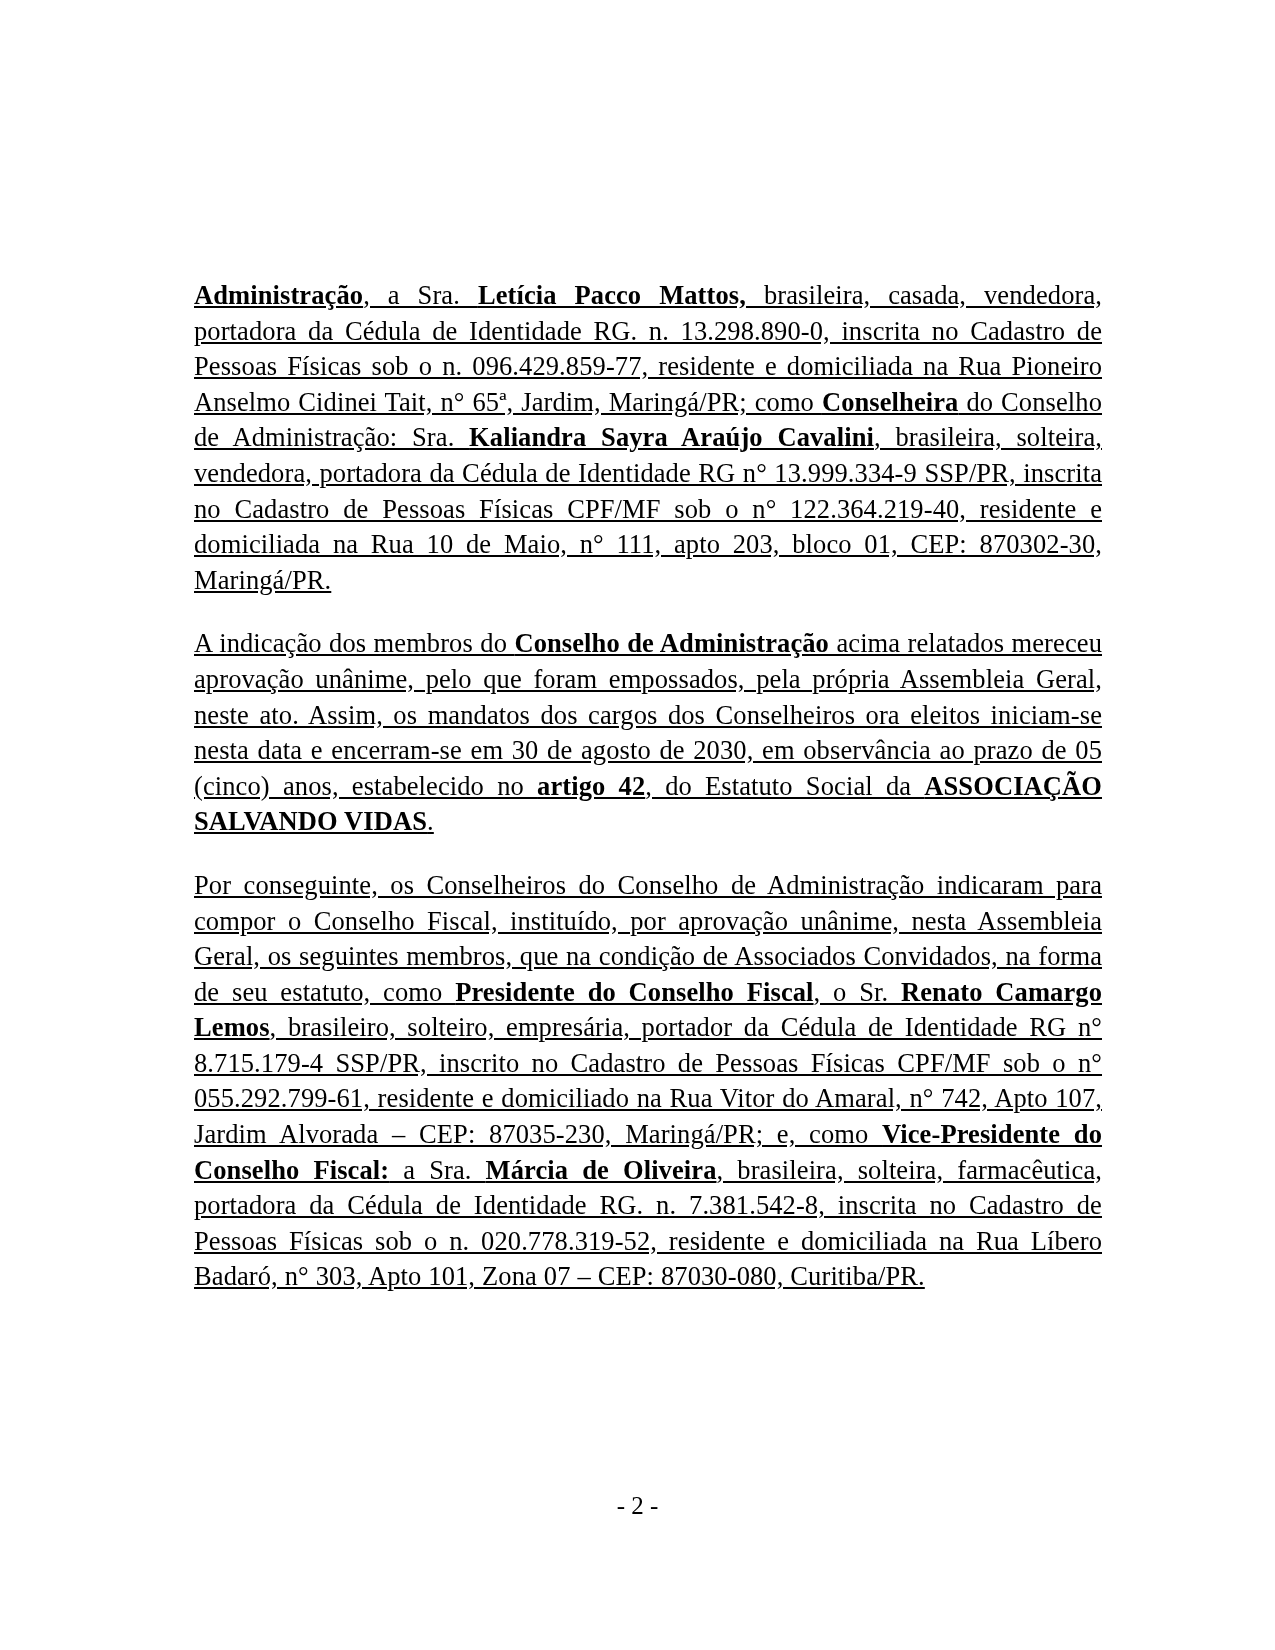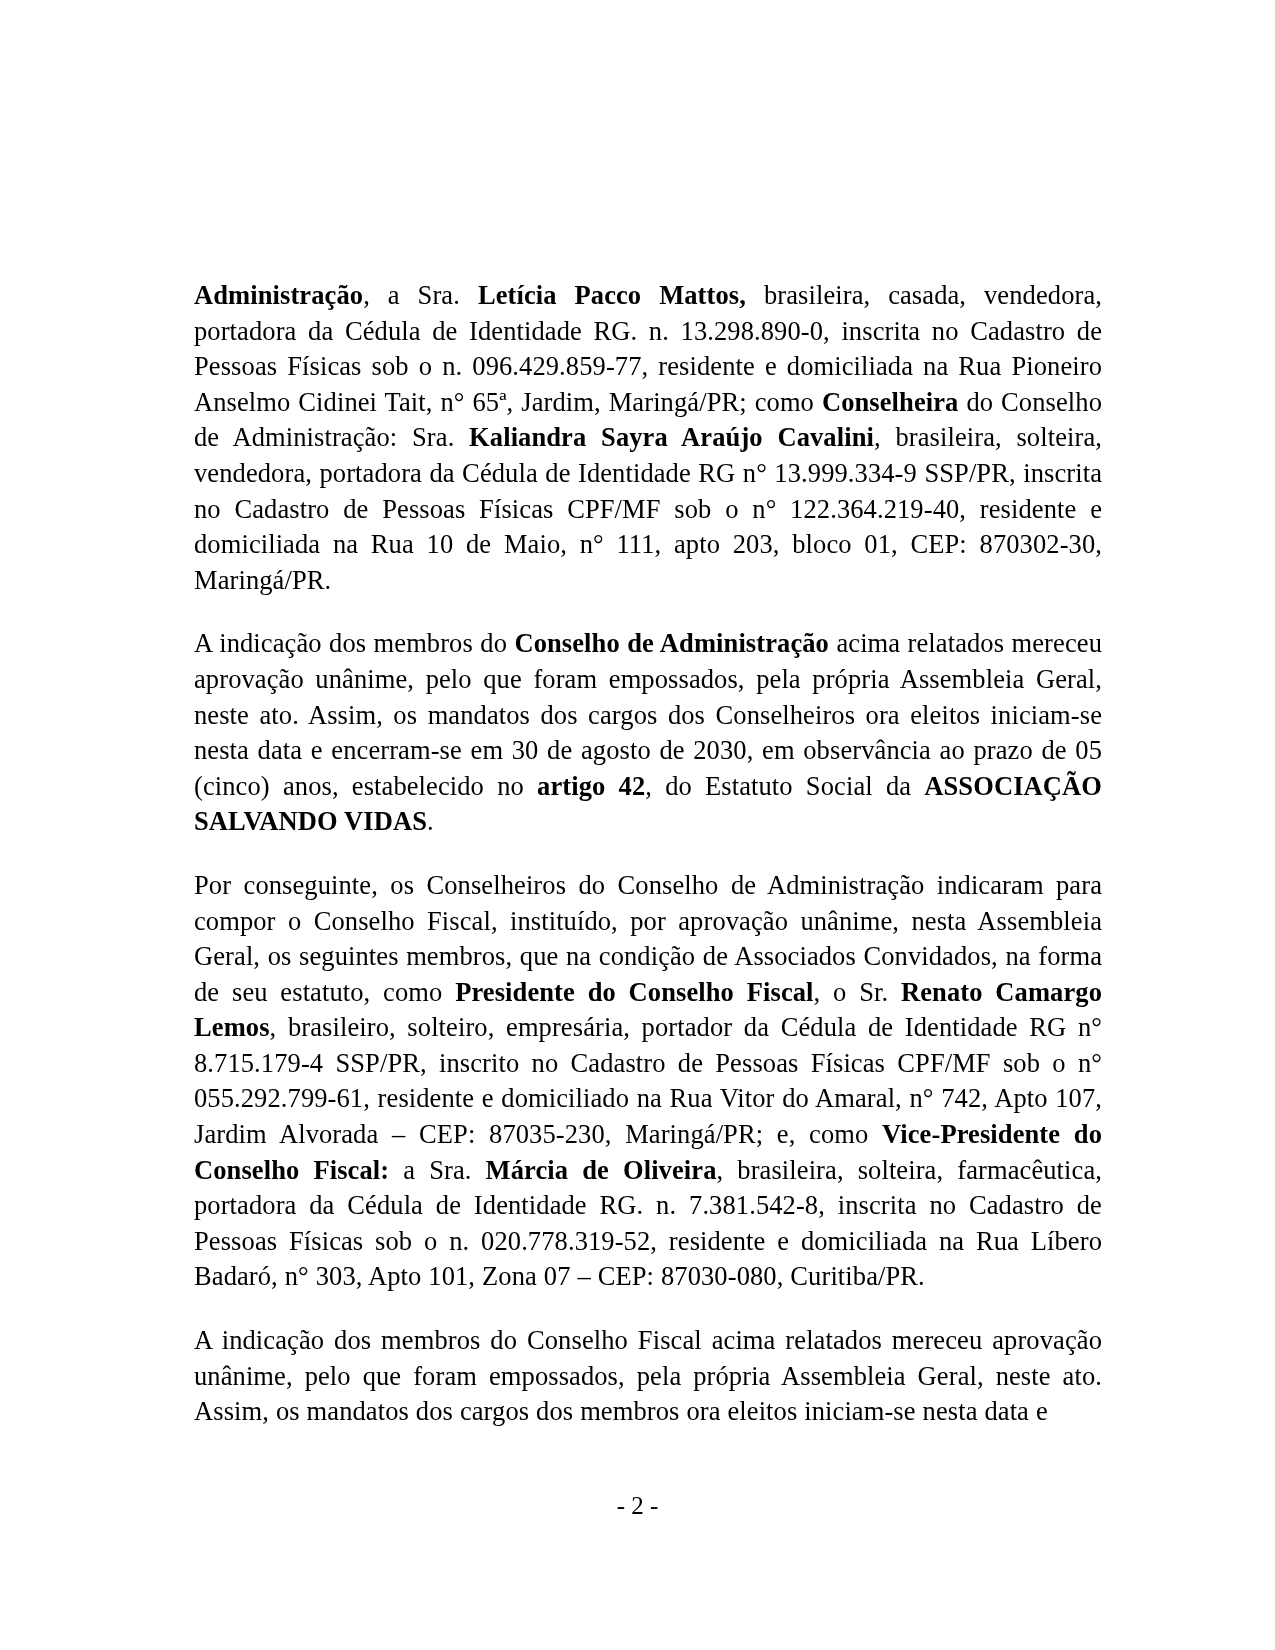--- a/index.html
+++ b/index.html
@@ -17,20 +17,21 @@
     height: 1650px;
     background: #ffffff;
     overflow: hidden;
     box-sizing: border-box;
   }
   .content {
     position: absolute;
     left: 194px;
     top: 278px;
     width: 908px;
+    text-decoration: underline;
   }
   p.para {
     margin: 0 0 28px 0;
     font-size: 26.5px;
     line-height: 35.6px;
     text-align: justify;
     text-justify: inter-word;
     letter-spacing: 0.1px;
     word-spacing: 0.2px;
     hyphens: none;
@@ -54,18 +55,17 @@
 </style>
 </head>
 <body>
 
 <div class="page">
 
   <div class="content">
     <p class="para"><b>Administração</b><span>, a Sra. </span><b>Letícia Pacco Mattos,</b><span> brasileira, casada, vendedora, portadora da Cédula de Identidade RG. n. 13.298.890-0, inscrita no Cadastro de Pessoas Físicas sob o n. 096.429.859-77, residente e domiciliada na Rua Pioneiro Anselmo Cidinei Tait, n° 65ª, Jardim, Maringá/PR; como </span><b>Conselheira</b><span> do Conselho de Administração: Sra. </span><b>Kaliandra Sayra Araújo Cavalini</b><span>, brasileira, solteira, vendedora, portadora da Cédula de Identidade RG n° 13.999.334-9 SSP/PR, inscrita no Cadastro de Pessoas Físicas CPF/MF sob o n° 122.364.219-40, residente e domiciliada na Rua 10 de Maio, n° 111, apto 203, bloco 01, CEP: 870302-30, Maringá/PR.</span></p>
     <p class="para"><span>A indicação dos membros do </span><b>Conselho de Administração</b><span> acima relatados mereceu aprovação unânime, pelo que foram empossados, pela própria Assembleia Geral, neste ato. Assim, os mandatos dos cargos dos Conselheiros ora eleitos iniciam-se nesta data e encerram-se em 30 de agosto de 2030, em observância ao prazo de 05 (cinco) anos, estabelecido no </span><b>artigo 42</b><span>, do Estatuto Social da </span><b>ASSOCIAÇÃO SALVANDO VIDAS</b><span>.</span></p>
     <p class="para"><span>Por conseguinte, os Conselheiros do Conselho de Administração indicaram para compor o Conselho Fiscal, instituído, por aprovação unânime, nesta Assembleia Geral, os seguintes membros, que na condição de Associados Convidados, na forma de seu estatuto, como </span><b>Presidente do Conselho Fiscal</b><span>, o Sr. </span><b>Renato Camargo Lemos</b><span>, brasileiro, solteiro, empresária, portador da Cédula de Identidade RG n° 8.715.179-4 SSP/PR, inscrito no Cadastro de Pessoas Físicas CPF/MF sob o n° 055.292.799-61, residente e domiciliado na Rua Vitor do Amaral, n° 742, Apto 107, Jardim Alvorada – CEP: 87035-230, Maringá/PR; e, como </span><b>Vice-Presidente do Conselho Fiscal:</b><span> a Sra. </span><b>Márcia de Oliveira</b><span>, brasileira, solteira, farmacêutica, portadora da Cédula de Identidade RG. n. 7.381.542-8, inscrita no Cadastro de Pessoas Físicas sob o n. 020.778.319-52, residente e domiciliada na Rua Líbero Badaró, n° 303, Apto 101, Zona 07 – CEP: 87030-080, Curitiba/PR.</span></p>
-    <p class="para"><span>A indicação dos membros do Conselho Fiscal acima relatados mereceu aprovação unânime, pelo que foram empossados, pela própria Assembleia Geral, neste ato. Assim, os mandatos dos cargos dos membros ora eleitos iniciam-se nesta data e</span></p>
   </div>
 
   <div class="footer">- 2 -</div>
 
 </div>
 
 </body></html>

